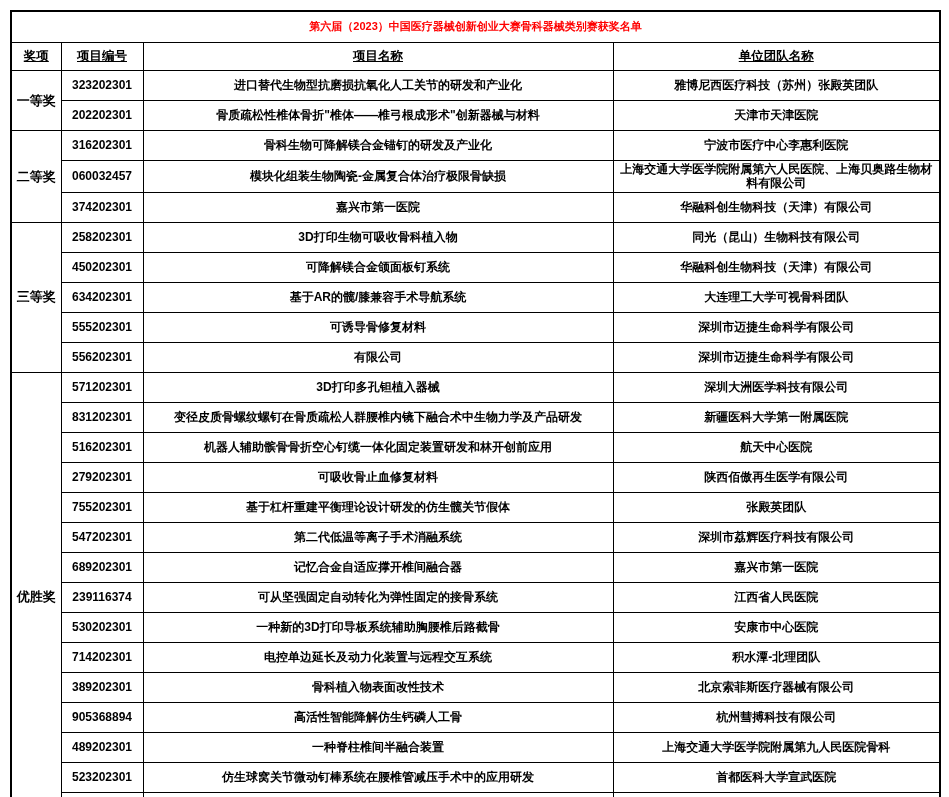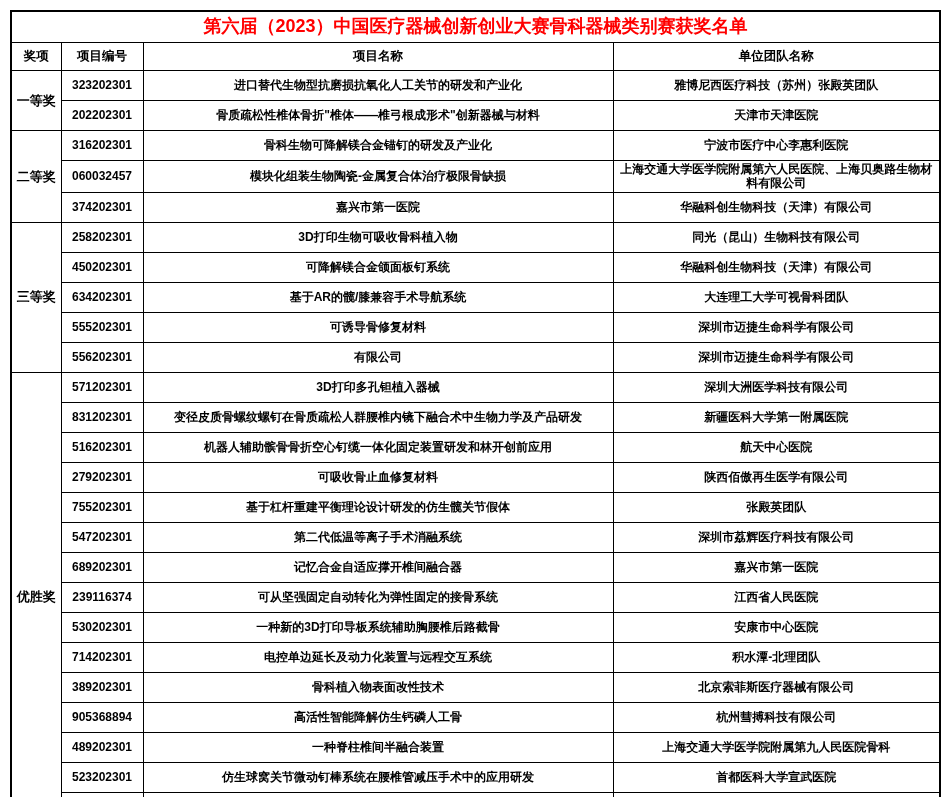--- a/index.html
+++ b/index.html
@@ -28,26 +28,27 @@
     font-weight: bold;
     font-size: 12px;
     line-height: 1.2;
     text-align: center;
     vertical-align: middle;
     padding: 1px 3px;
     overflow: hidden;
   }
   .award-table th.title-cell {
     height: 28px;
-    font-size: 18px;
+    font-size: 11px;
     border-bottom: 1px solid #000000;
   }
   .award-table th.col-header {
     height: 25px;
     font-size: 12.5px;
+    text-decoration: underline;
   }
   .award-table td {
     height: 27px;
   }
   .award-table td.award {
     font-size: 13px;
   }
 </style>
 </head>
 <body>

